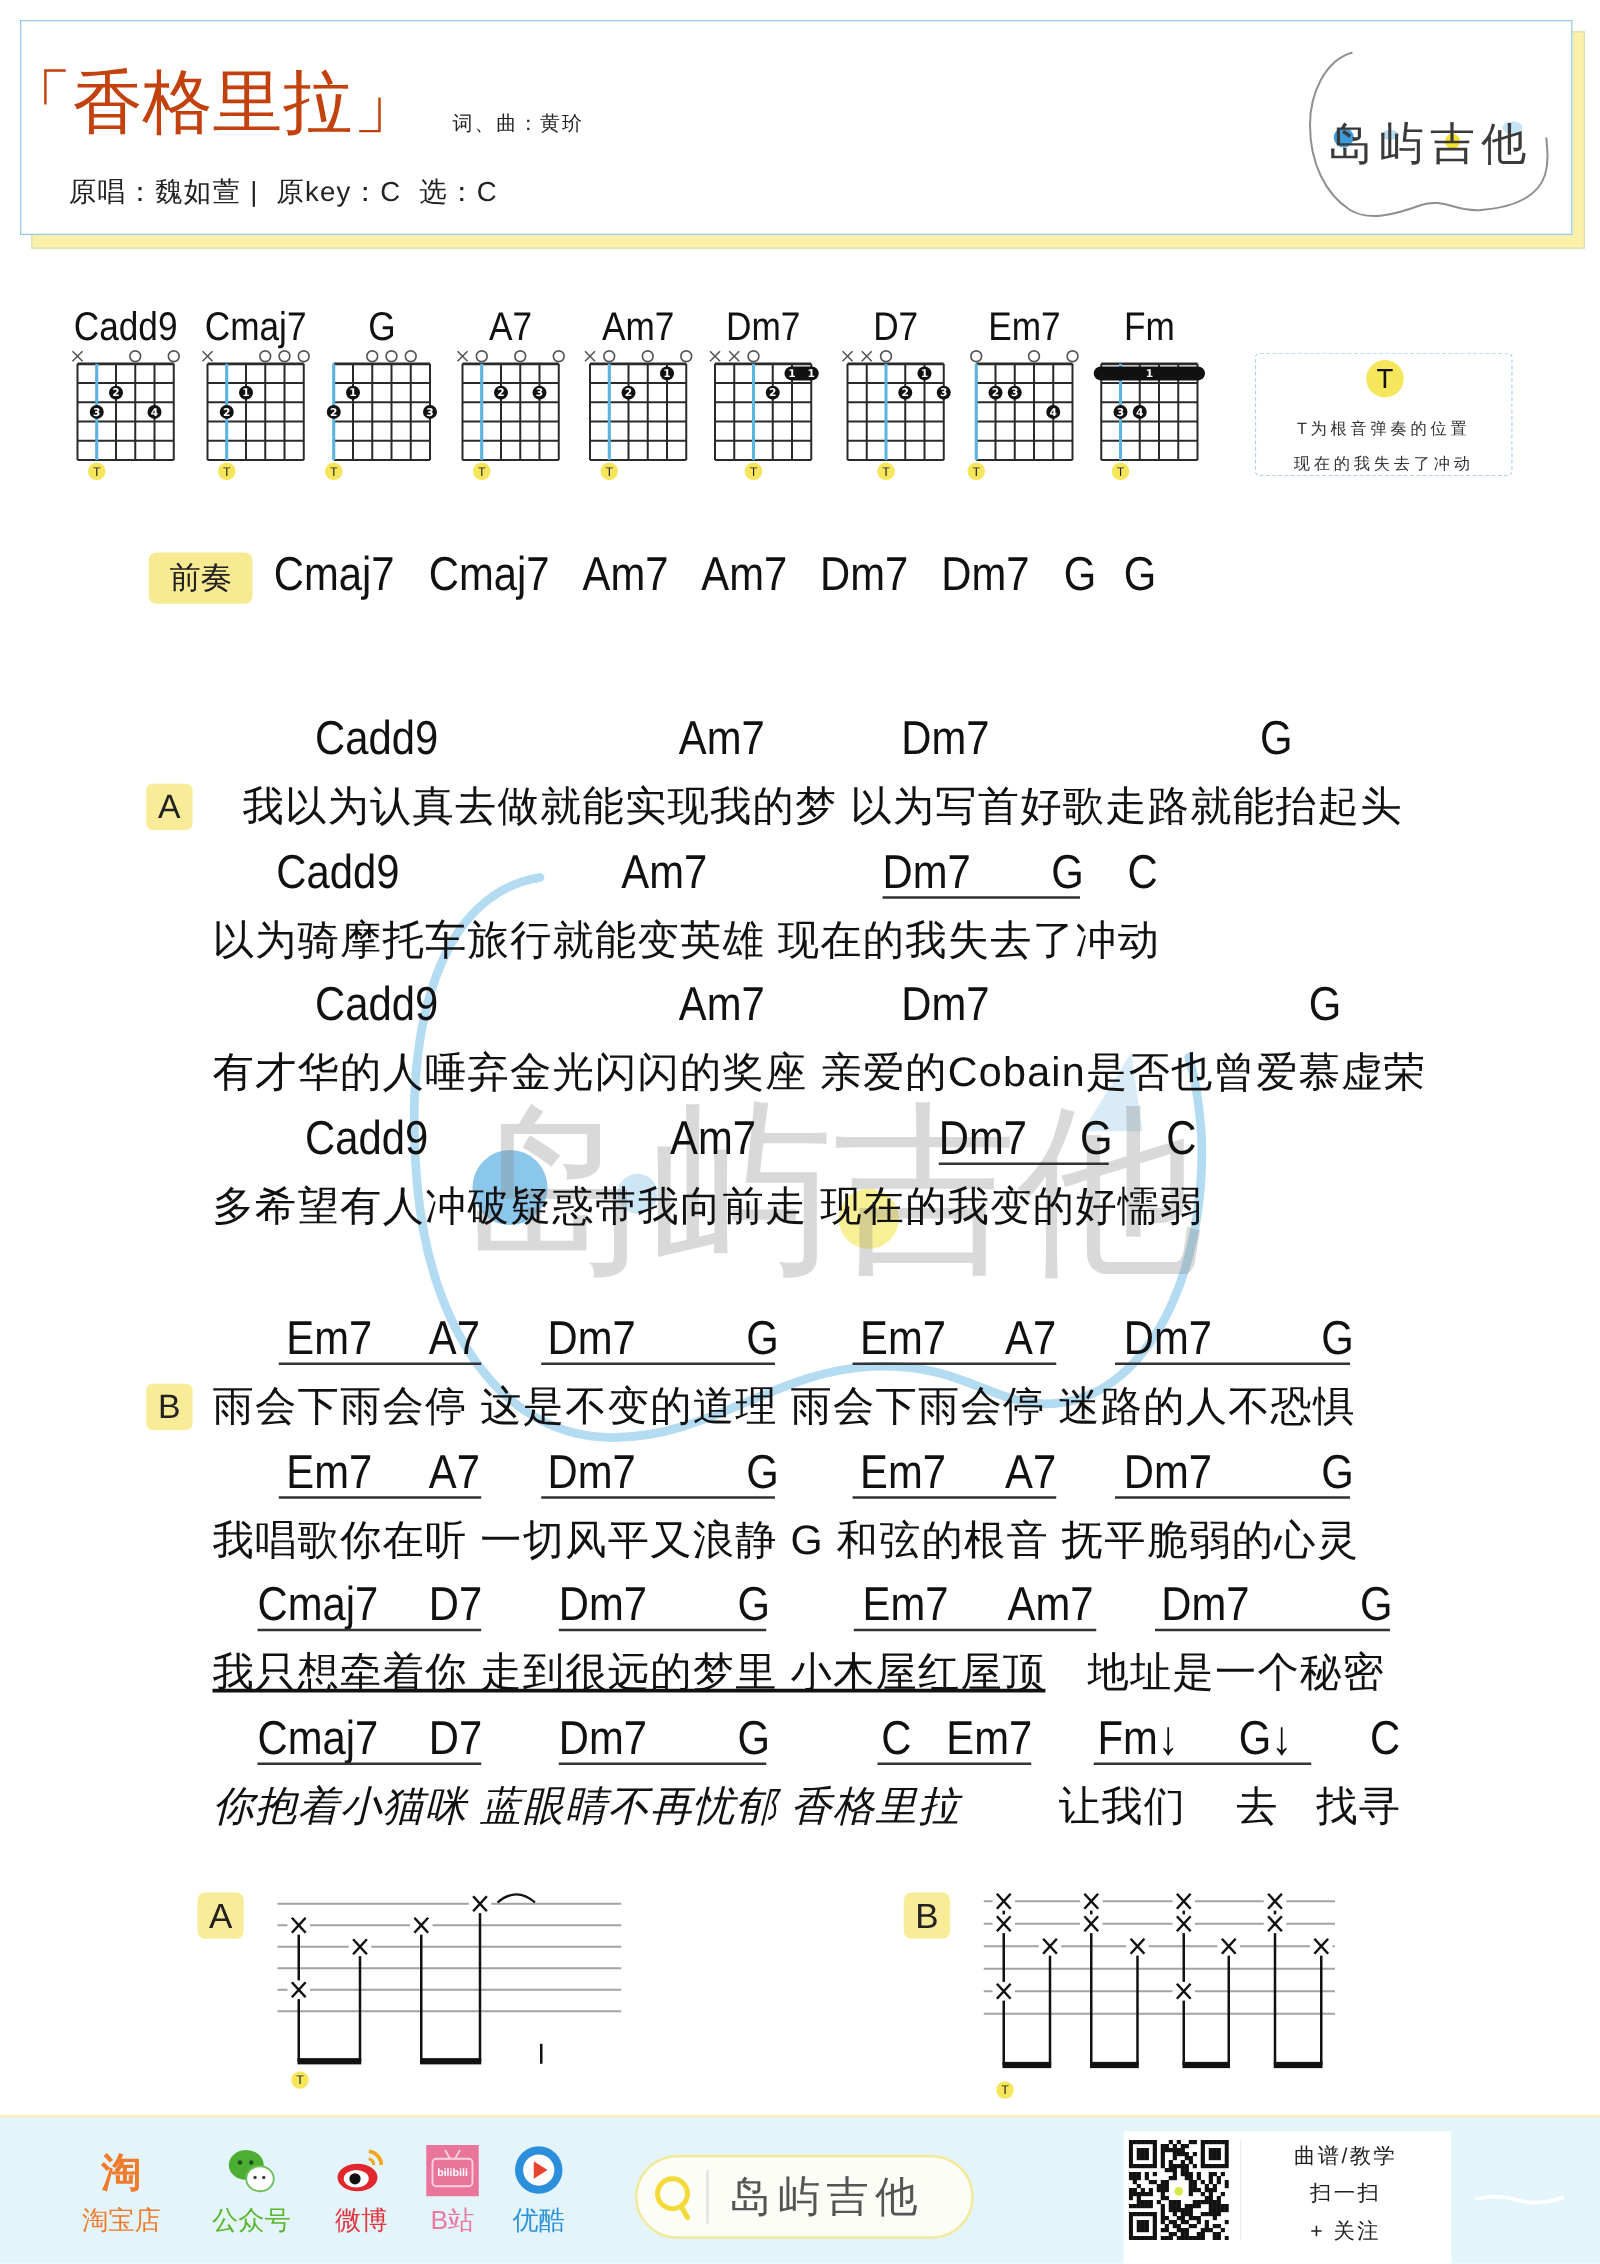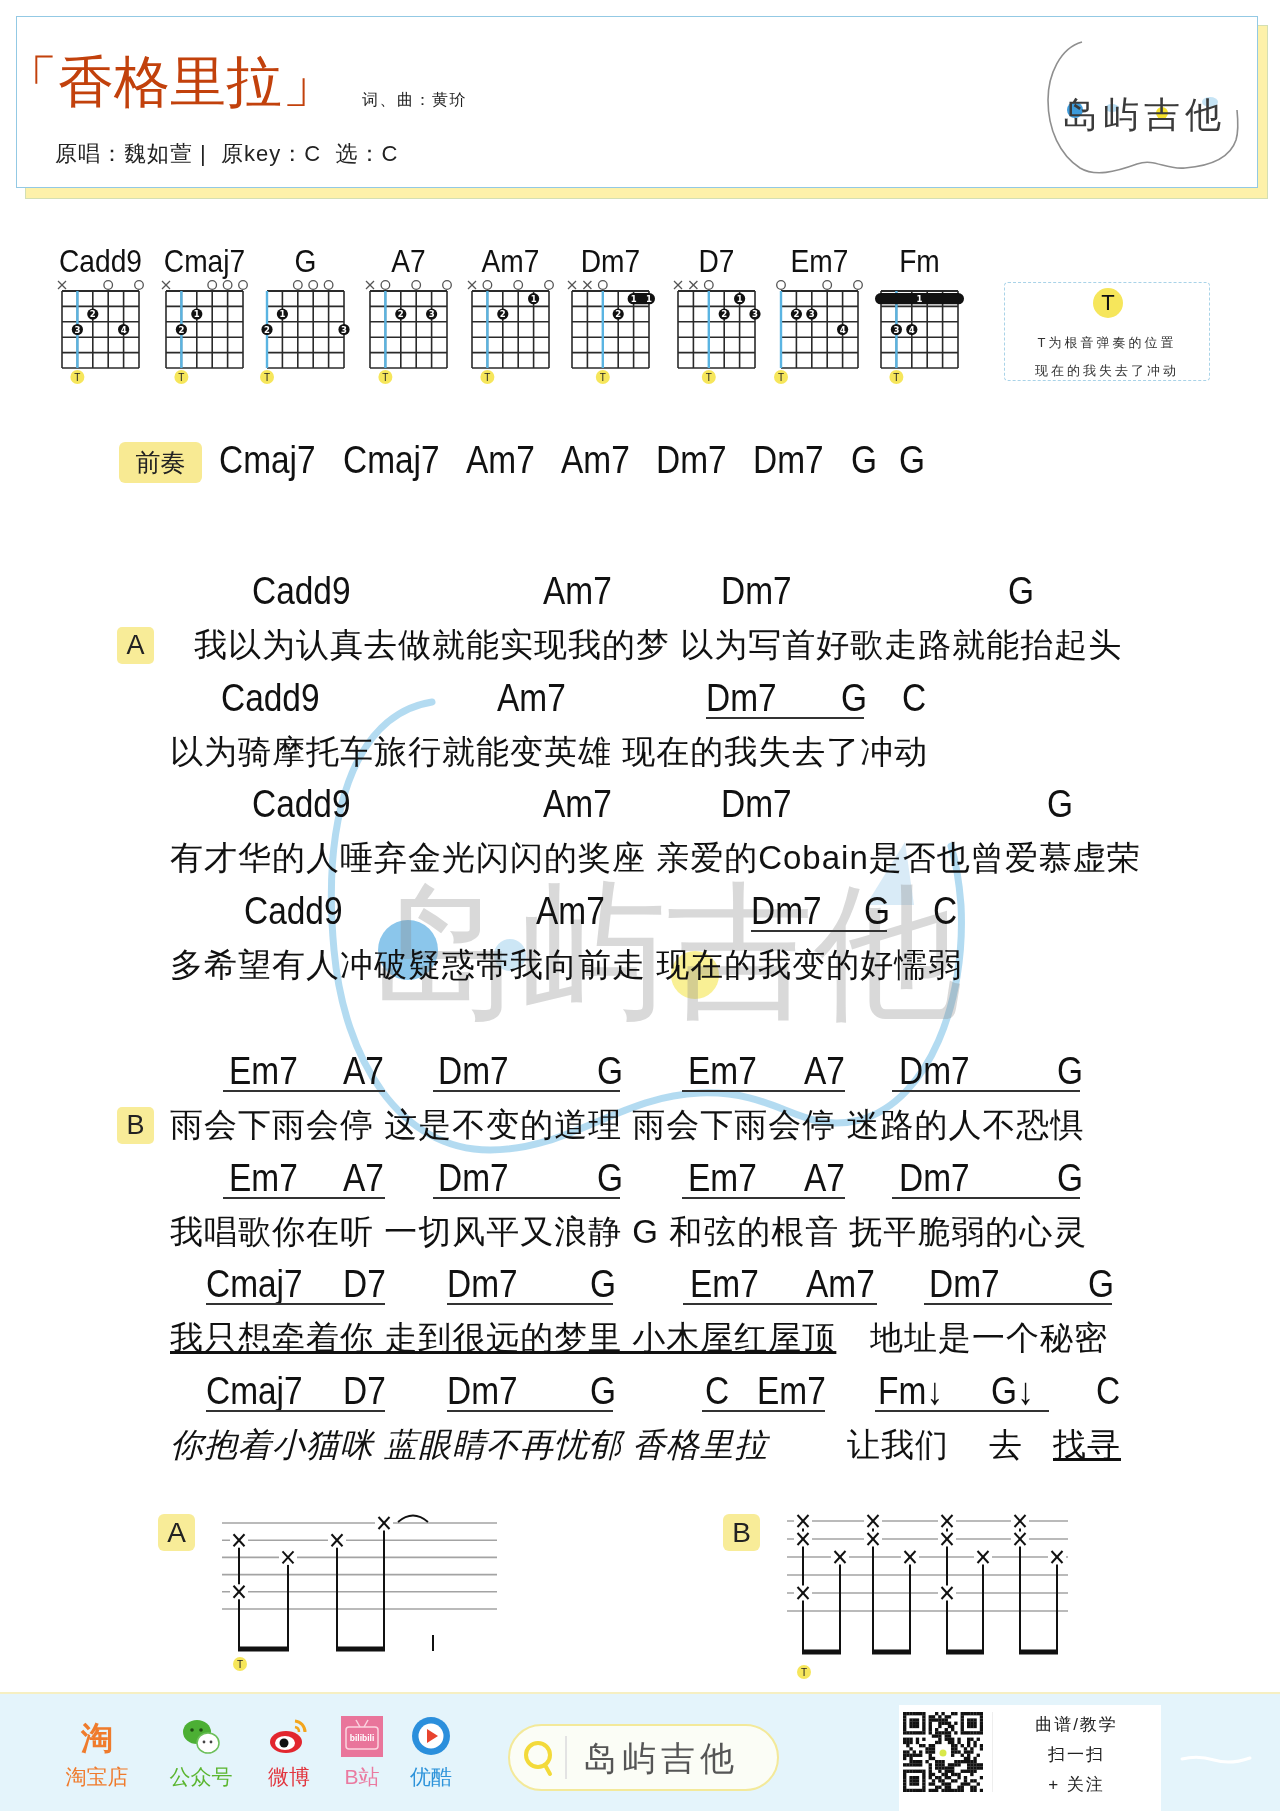--- a/index.html
+++ b/index.html
@@ -1078,15 +1078,15 @@
 <div class="chord" style="left: 878px; top: 1369.1px;">Fm↓</div>
 <div class="chord" style="left: 991px; top: 1369.1px;">G↓</div>
 <div class="chord" style="left: 1096px; top: 1369.1px;">C</div>
 <div class="chord-underline" style="left: 206px; width: 179px; top: 1410.1px;"></div>
 <div class="chord-underline" style="left: 447px; width: 166px; top: 1410.1px;"></div>
 <div class="chord-underline" style="left: 702px; width: 123px; top: 1410.1px;"></div>
 <div class="chord-underline" style="left: 875px; width: 174px; top: 1410.1px;"></div>
 <div class="lyric" style="left: 170px; top: 1425.1px; font-style: italic;">你抱着小猫咪 蓝眼睛不再忧郁 香格里拉</div>
 <div class="lyric" style="left: 847px; top: 1425.1px;">让我们</div>
 <div class="lyric" style="left: 989px; top: 1425.1px;">去</div>
-<div class="lyric" style="left: 1053px; top: 1425.1px; text-decoration: underline;">找寻</div>
+<div class="lyric" style="left: 1053px; top: 1425.1px;">找寻</div>
 <div class="rhythm-badge" style="left: 158px; top: 1514px;">A</div>
 <div class="rhythm-badge" style="left: 723px; top: 1514px;">B</div>
 
 </body></html>

